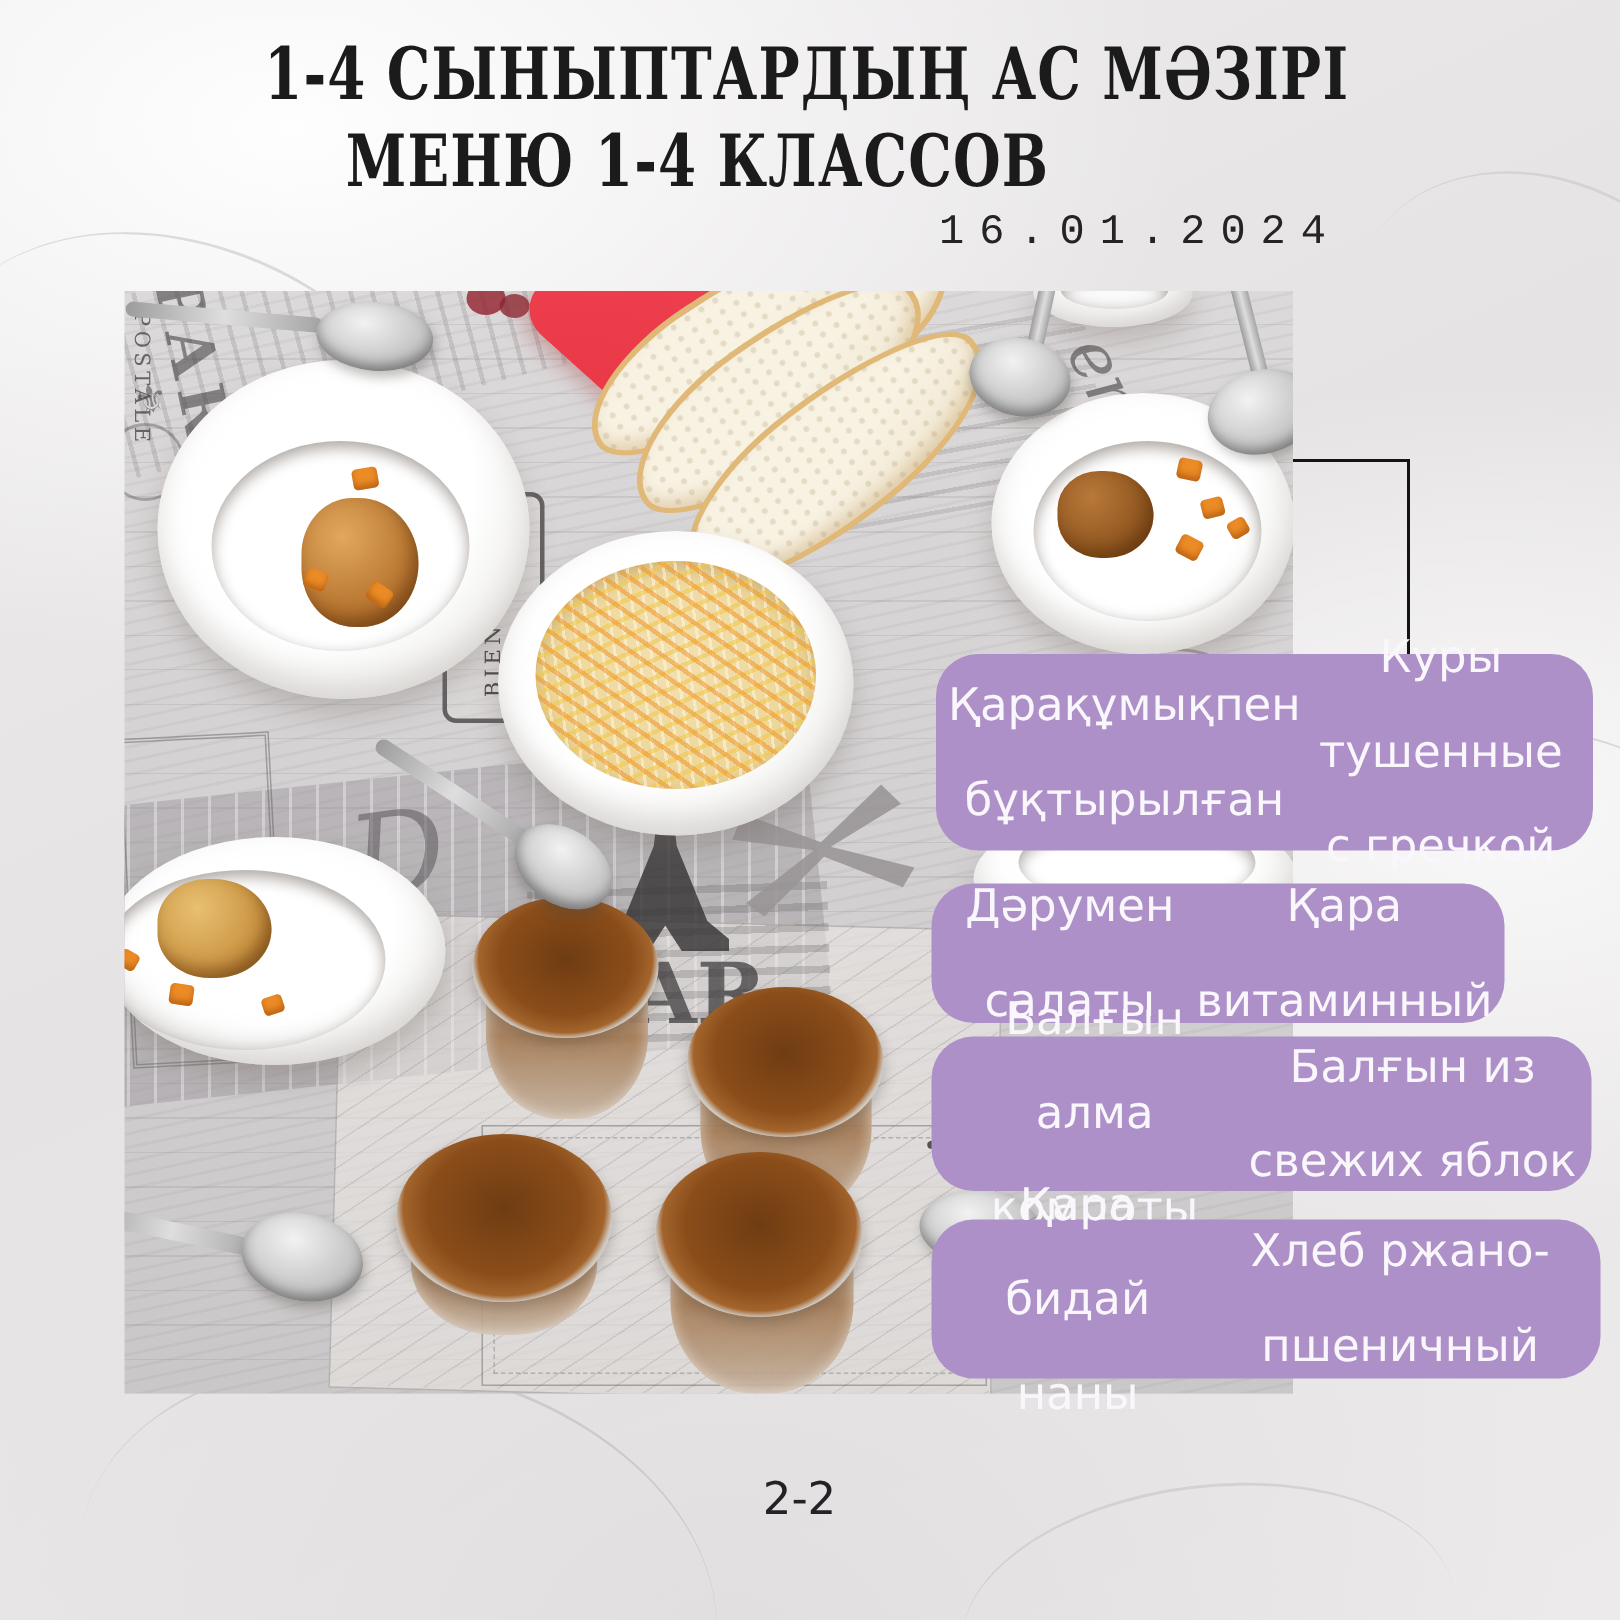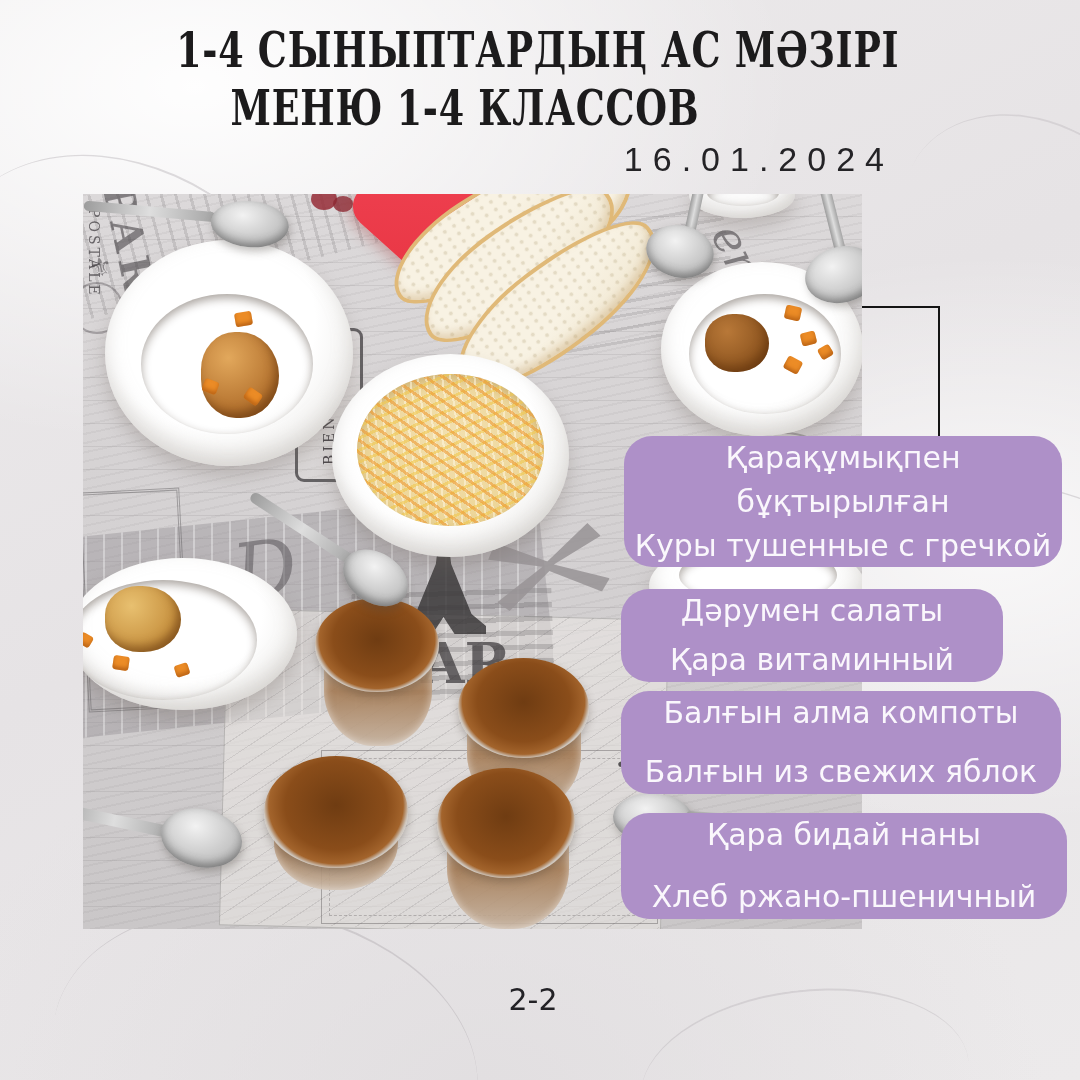--- a/index.html
+++ b/index.html
@@ -10,22 +10,22 @@
       radial-gradient(820px 520px at 92% 50%, rgba(255,255,255,.75), transparent 55%),
       radial-gradient(900px 700px at 45% 102%, rgba(224,221,223,.85), transparent 62%),
       linear-gradient(155deg,#edebec 0%,#e6e3e5 45%,#eceaeb 100%);}
   .vein{position:absolute;border-top:2px solid rgba(152,147,152,.30);border-radius:50%;}
 
   
   .title{position:absolute;left:85px;width:760px;text-align:center;
     font-family:"DejaVu Serif",serif;font-weight:700;font-size:48px;color:var(--title-black,#1c1b1c);
     transform:scaleX(.76);transform-origin:50% 50%;white-space:nowrap;letter-spacing:1px;}
   .t1{top:22px;} .t2{top:80px;}
-  .date{position:absolute;top:140px;right:186px;font-family:Liberation Sans, sans-serif;
-    font-size:34px;letter-spacing:10px;color:#242326;}
+  .date{position:absolute;top:140px;right:186px;font-family:Liberation Mono, monospace;
+    font-size:28px;letter-spacing:10px;color:#242326;}
   .pagenum{position:absolute;left:438px;top:982px;width:190px;text-align:center;
     font-size:30px;color:#232226;}
 
   
   .photo{position:absolute;left:83px;top:194px;width:779px;height:735px;overflow:hidden;
     background:linear-gradient(180deg,#dcd9da 0%,#d3d0d1 55%,#cac7c8 100%);}
   .cloth-lines{position:absolute;inset:0;background:
     repeating-linear-gradient(0deg, transparent 0 22px, rgba(110,106,108,.14) 22px 23px),
     repeating-linear-gradient(168deg, rgba(110,106,108,.07) 0 2px, transparent 2px 9px);}
   .print{position:absolute;font-family:"DejaVu Serif",serif;color:rgba(60,56,60,.75);}
@@ -81,22 +81,22 @@
   .badge{position:absolute;border:3px solid rgba(62,59,62,.75);border-radius:9px;
     display:flex;align-items:center;justify-content:center;background:rgba(230,227,225,.25);}
   .badge span{writing-mode:vertical-rl;transform:rotate(180deg);font-family:"DejaVu Serif",serif;
     font-size:14px;letter-spacing:3px;color:rgba(62,59,62,.9);}
   .hatch{position:absolute;}
 
   
   .bracket{position:absolute;left:862px;top:306px;width:76px;height:130px;
     border-top:2px solid var(--bracket-black,#141414);border-right:2px solid var(--bracket-black,#141414);}
   .mbox{position:absolute;background:var(--accent-purple,#ae90c8);border-radius:28px;
-    color:var(--box-text,#faf7fc);display:flex;flex-direction:column;justify-content:space-between;
-    align-items:center;text-align:center;font-size:30px;line-height:44px;padding:0 8px;box-sizing:border-box;}
+    color:var(--box-text,#faf7fc);display:flex;flex-direction:row;justify-content:space-between;
+    align-items:center;text-align:center;font-size:30px;line-height:63px;padding:0 8px;box-sizing:border-box;}
   .b1{left:624px;top:436px;width:438px;height:131px;}
   .b2{left:621px;top:589px;width:382px;height:93px;}
   .b3{left:621px;top:691px;width:440px;height:103px;}
   .b4{left:621px;top:813px;width:446px;height:106px;}
 </style>
 </head>
 <body>
 
 <div class="canvas">
 

